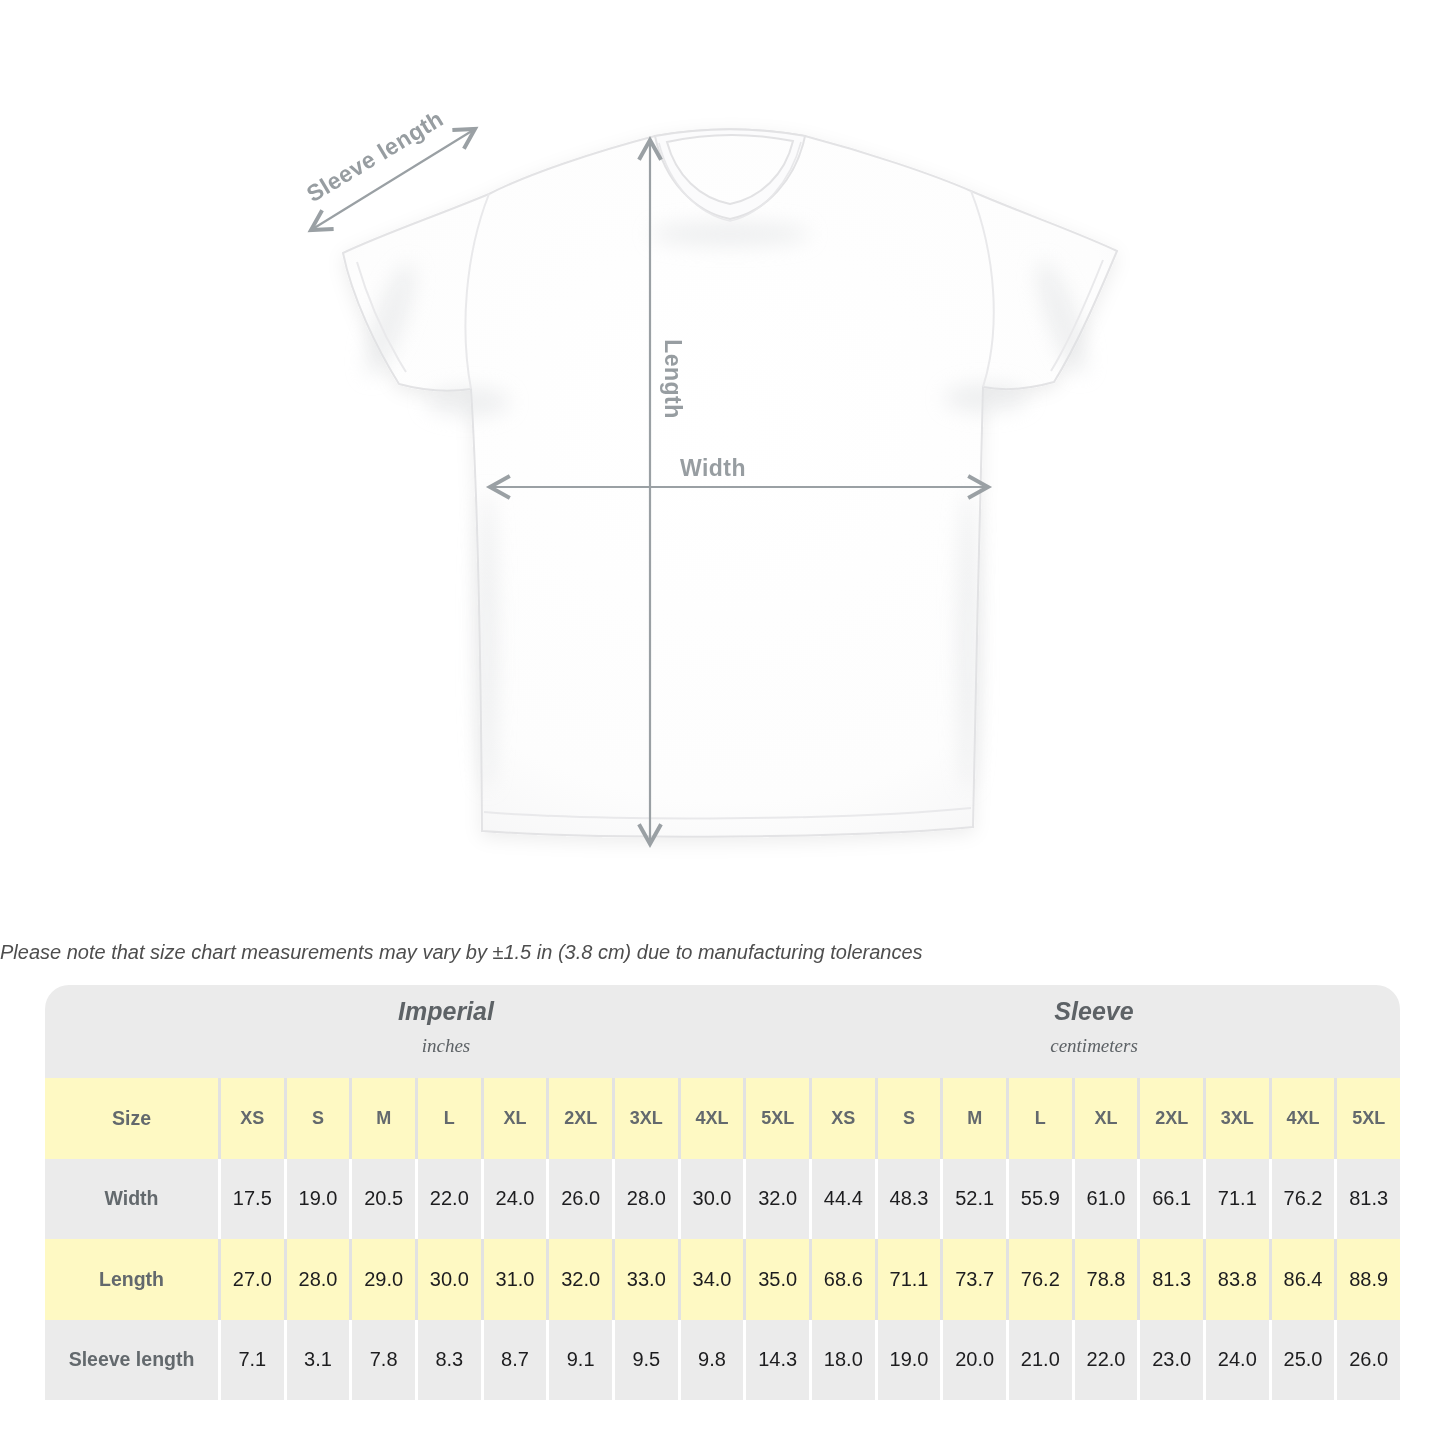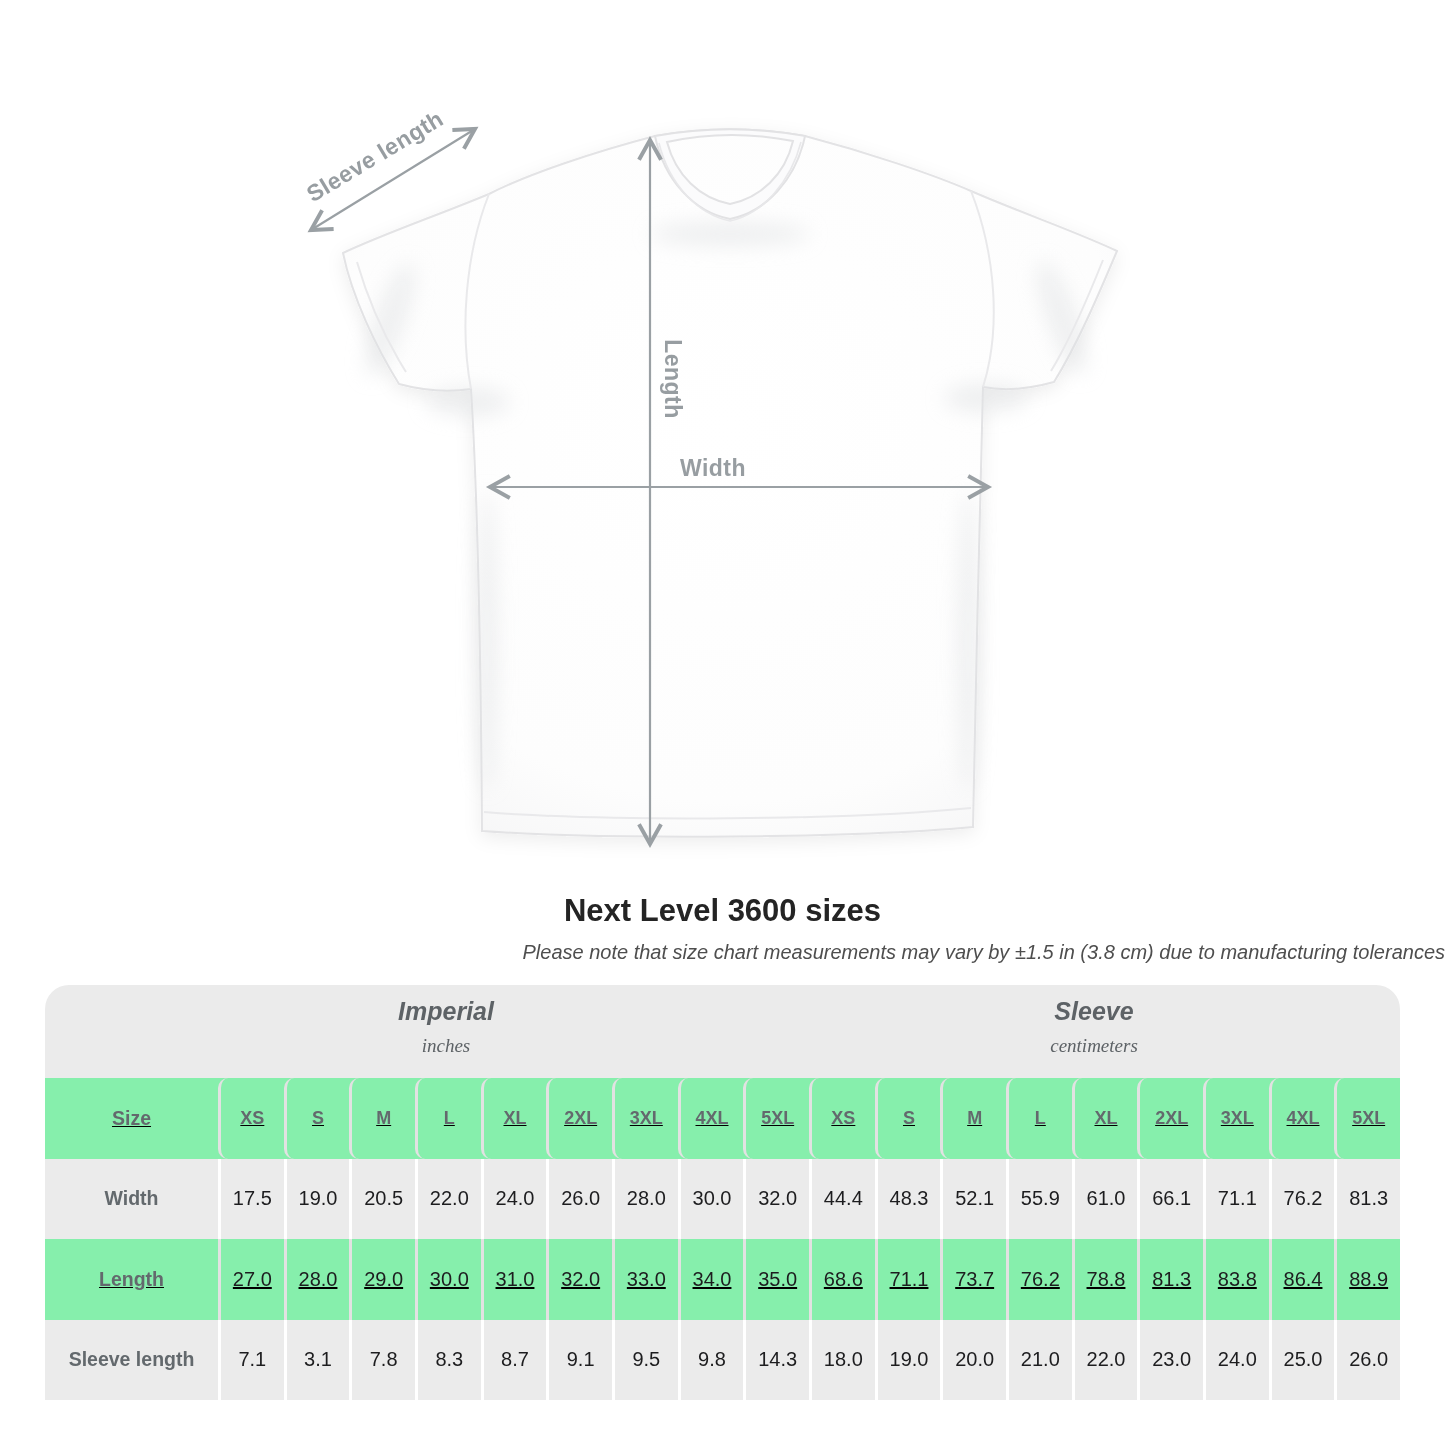--- a/index.html
+++ b/index.html
@@ -10,21 +10,21 @@
   
   .shirt-svg{position:absolute;left:0;top:0;}
   .dim-line{stroke:#9aa0a4;stroke-width:2.2;fill:none;}
   .dim-label{fill:#979da1;font-weight:bold;font-size:23px;letter-spacing:.5px;}
   
   .page-title{
     position:absolute;left:0;top:893px;width:100%;margin:0;text-align:center;
     font-size:31px;font-weight:bold;color:#242424;
   }
   .tolerance-note{
-    position:absolute;left:0;top:941px;width:100%;margin:0;text-align:right;
+    position:absolute;left:0;top:941px;width:100%;margin:0;text-align:left;
     font-style:italic;font-size:20px;color:#4e4e4e;
   }
   
   .size-table{
     position:absolute;left:45px;top:985px;width:1355px;height:516px;
     border-radius:24px;overflow:hidden;background:#ffffff;
   }
   .unit-band{
     position:relative;height:93px;background:#ebebeb;
   }
@@ -34,28 +34,28 @@
   }
   .unit-sec .sec-name{font-size:25px;font-weight:bold;font-style:italic;}
   .unit-sec .sec-unit{font-size:19px;font-style:italic;margin-top:9px;font-family:Liberation Serif, serif;}
   .sec-imperial{left:401px;}
   .sec-metric{left:1049px;}
   .t-row{
     display:grid;grid-template-columns:173px repeat(18,1fr);
     height:80.5px;align-items:stretch;--sep:#e2e2e2;
   }
   .t-row.gray{background:#ebebeb;--sep:#ffffff;}
-  .t-row.white{background:#86efac;text-decoration:underline;--sep:#e2e2e2;}
+  .t-row.white{background:#fef9c3;--sep:#e2e2e2;}
   .cell{
     display:flex;align-items:center;justify-content:center;
     font-size:20px;color:#1d1d1f;
   }
   .cell + .cell{border-left:3px solid var(--sep);}
   .cell.rowlabel{font-weight:bold;font-size:19.5px;color:#63696d;}
-  .cell.sizehead{font-weight:bold;font-size:18px;color:#63696d;border-radius:10px;}
+  .cell.sizehead{font-weight:bold;font-size:18px;color:#63696d;}
 </style>
 </head>
 <body>
 
 <div class="canvas">
 
   <svg class="shirt-svg" width="1445" height="880" viewBox="0 0 1445 880">
     <defs>
       <radialGradient id="bodyGrad" cx="50%" cy="42%" r="78%">
         <stop offset="0%" stop-color="#ffffff"></stop>
@@ -117,21 +117,20 @@
       <line class="dim-line" x1="650" y1="140" x2="650" y2="844" marker-start="url(#ah)" marker-end="url(#ah)"></line>
       <line class="dim-line" x1="490" y1="487" x2="988" y2="487" marker-start="url(#ah)" marker-end="url(#ah)"></line>
       <line class="dim-line" x1="311" y1="230" x2="475" y2="129" marker-start="url(#ah)" marker-end="url(#ah)"></line>
     </g>
 
     <text class="dim-label" text-anchor="middle" transform="translate(379,163) rotate(-31)">Sleeve length</text>
     <text class="dim-label" text-anchor="middle" transform="translate(673,379) rotate(90)" dy=".35em">Length</text>
     <text class="dim-label" text-anchor="middle" x="713" y="476">Width</text>
   </svg>
 
-  <h1 class="page-title">Next Level 3600 sizes</h1>
   <p class="tolerance-note">Please note that size chart measurements may vary by ±1.5 in (3.8 cm) due to manufacturing tolerances</p>
 
   <div class="size-table">
     <div class="unit-band">
       <div class="unit-sec sec-imperial">
         <div class="sec-name">Imperial</div>
         <div class="sec-unit">inches</div>
       </div>
       <div class="unit-sec sec-metric">
         <div class="sec-name">Sleeve</div>

